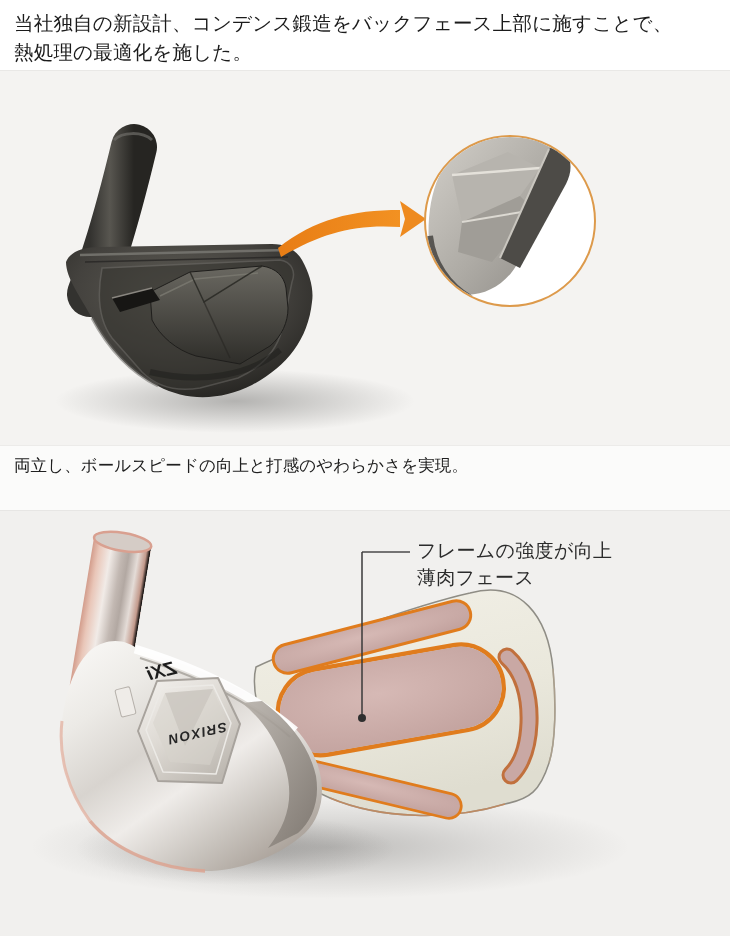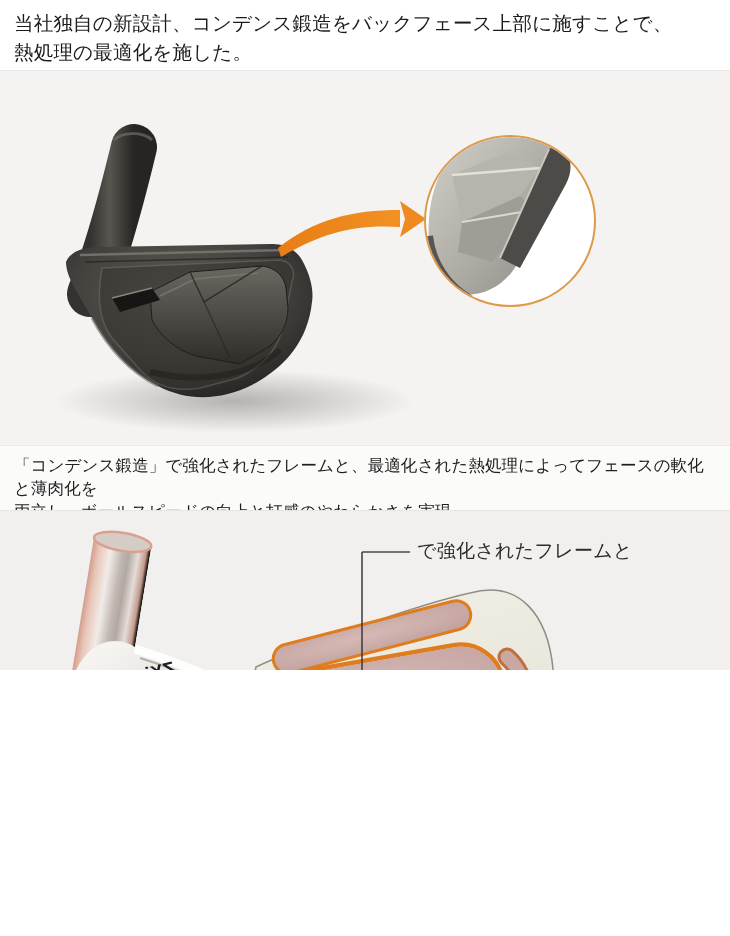--- a/index.html
+++ b/index.html
@@ -1,17 +1,17 @@
 <!DOCTYPE html>
 <html><head>
 <meta charset="utf-8">
 <style>
   html,body{margin:0;padding:0;background:#ffffff;}
   .page{
-    position:relative;width:730px;height:670px;margin:0 auto;overflow:hidden;
+    position:relative;width:730px;height:936px;margin:0 auto;overflow:hidden;
     font-family:"Liberation Sans","DejaVu Sans",sans-serif;background:#ffffff;
   }
   
   .sec-intro{
     box-sizing:border-box;width:730px;height:70px;background:#ffffff;
     padding:9px 14px 0 14px;
   }
   .sec-intro p{
     margin:0;font-size:19.5px;line-height:29px;color:#1b1b1b;
     letter-spacing:0.2px;font-weight:500;
@@ -144,21 +144,20 @@
           <path d="M 462 222 L 534 210" stroke="#dcd9d2" stroke-width="2" fill="none"></path>
           <path d="M 566 150 C 572 162, 572 172, 566 184 L 520 268 L 500 258 L 550 148 Z" fill="#4d4b47"></path>
           <path d="M 549 149 L 500 258" stroke="#c9c6bf" stroke-width="2" fill="none"></path>
           <path d="M 428 236 A 84 84 0 0 0 470 300" stroke="#464441" stroke-width="10" fill="none" opacity="0.85"></path>
         </g>
       </g>
     </svg>
   </div>
 
   <div class="sec-band">
-    <p>「コンデンス鍛造」で強化されたフレームと、最適化された熱処理によってフェースの軟化と薄肉化を</p>
     <p>両立し、ボールスピードの向上と打感のやわらかさを実現。</p>
   </div>
 
   <div class="sec-botfig">
     <svg width="730" height="426" viewBox="0 510 730 426">
       <defs>
         <radialGradient id="shBot" cx="50%" cy="50%" r="50%">
           <stop offset="0%" stop-color="rgba(40,38,36,0.26)"></stop>
           <stop offset="55%" stop-color="rgba(40,38,36,0.10)"></stop>
           <stop offset="100%" stop-color="rgba(40,38,36,0)"></stop>
@@ -268,17 +267,18 @@
       </g>
 
       <g>
         <line x1="362" y1="551" x2="410" y2="551" stroke="#4a4a4a" stroke-width="1.5"></line>
         <line x1="362" y1="551" x2="362" y2="714" stroke="#3a3a3a" stroke-width="1.5"></line>
         <circle cx="362" cy="717" r="4" fill="#2f2f2f"></circle>
       </g>
     </svg>
 
     <div class="callout">
-      <div>で強化されたフレームと</div>
+      <div>フレームの強度が向上</div>
+      <div>薄肉フェース</div>
     </div>
   </div>
 
 </div>
 
 </body></html>

